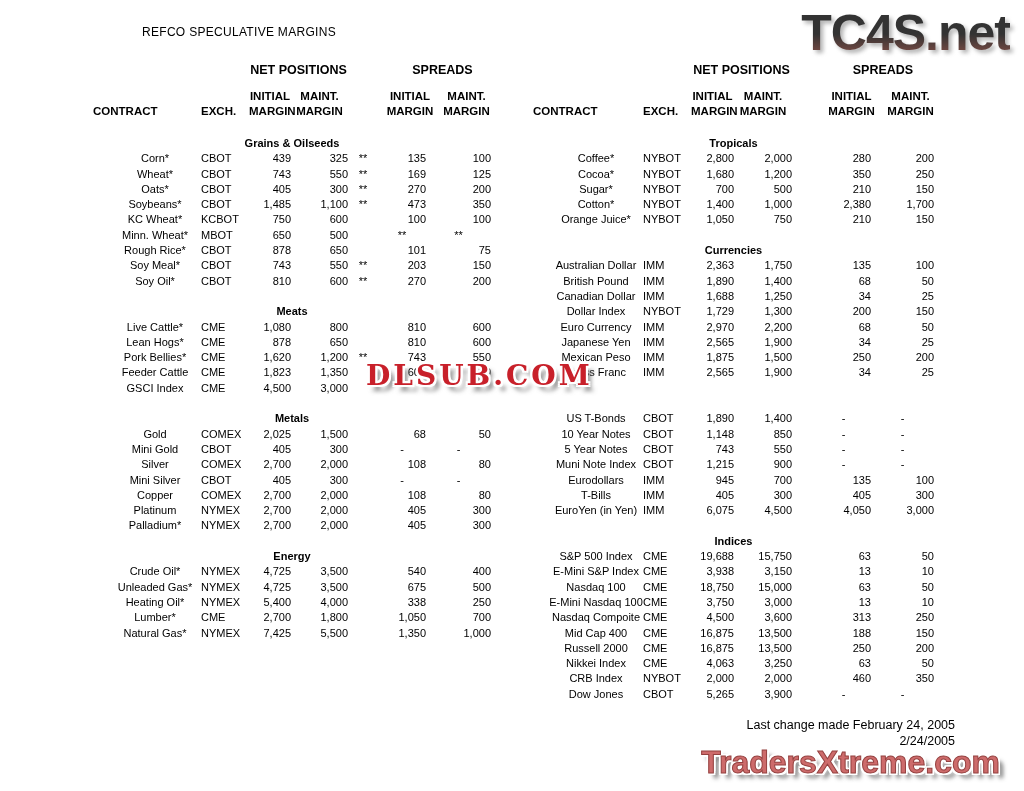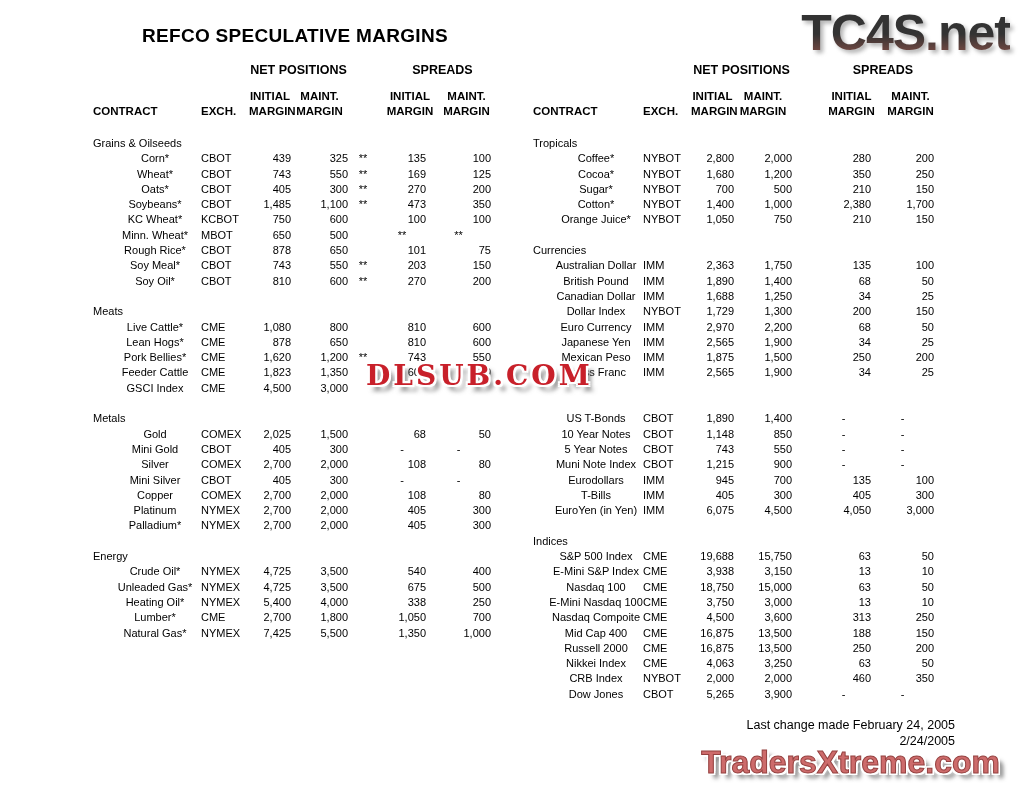--- a/index.html
+++ b/index.html
@@ -5,42 +5,42 @@
   html,body { margin:0; padding:0; }
   body {
     width:1024px; height:791px; background:#ffffff; position:relative;
     font-family:"Liberation Sans","DejaVu Sans",sans-serif;
     color:var(--text,#000); overflow:hidden;
   }
   .page { position:absolute; inset:0; }
 
   .title {
     position:absolute; left:142px; top:25px;
-    font-size:19px; font-weight:bold; letter-spacing:.3px; white-space:nowrap;
+    font-size:12px; font-weight:normal; letter-spacing:.3px; white-space:nowrap;
   }
 
   
   .tcol { position:absolute; top:62px; }
   #left-table  { left:93px;  width:398px; }
   #right-table { left:533px; width:401px; }
   .trow { display:grid; }
   #left-table  .trow { grid-template-columns:108px 48px 42px 57px 30px 48px 65px; }
   #right-table .trow { grid-template-columns:110px 48px 43px 58px 24px 55px 63px; }
 
   .hdr-groups { height:16px; line-height:16px; margin-bottom:11px;
                 font-weight:bold; font-size:12.5px; }
   .hdr-groups .hcell { text-align:center; }
   .hdr-sub { height:15px; line-height:15px; font-weight:bold; font-size:11.5px; }
   .hcell.r { text-align:center; }
   .shift { transform:translateX(8px); }
 
   .sections { margin-top:17px; }
   .section + .section { margin-top:15.3px; }
-  .section-header { height:15.3px; line-height:15.3px; font-weight:normal;
-                    font-size:11px; white-space:nowrap; }
+  .section-header { height:15.3px; line-height:15.3px; font-weight:bold;
+                    font-size:11px; white-space:nowrap;text-align:center; }
   .row { height:15.3px; line-height:15.3px; font-size:11px; white-space:nowrap; }
   .cell { overflow:visible; }
   .c-contract { padding-left:16px;text-align:center; }
   .c-num, .c-snum { text-align:right; }
   .c-mark { text-align:center; }
   .c-snum.c-sym { text-align:center; }
 
   
   .notes { position:absolute; left:66px; top:701px;
            font-size:12.5px; line-height:15.5px; }

